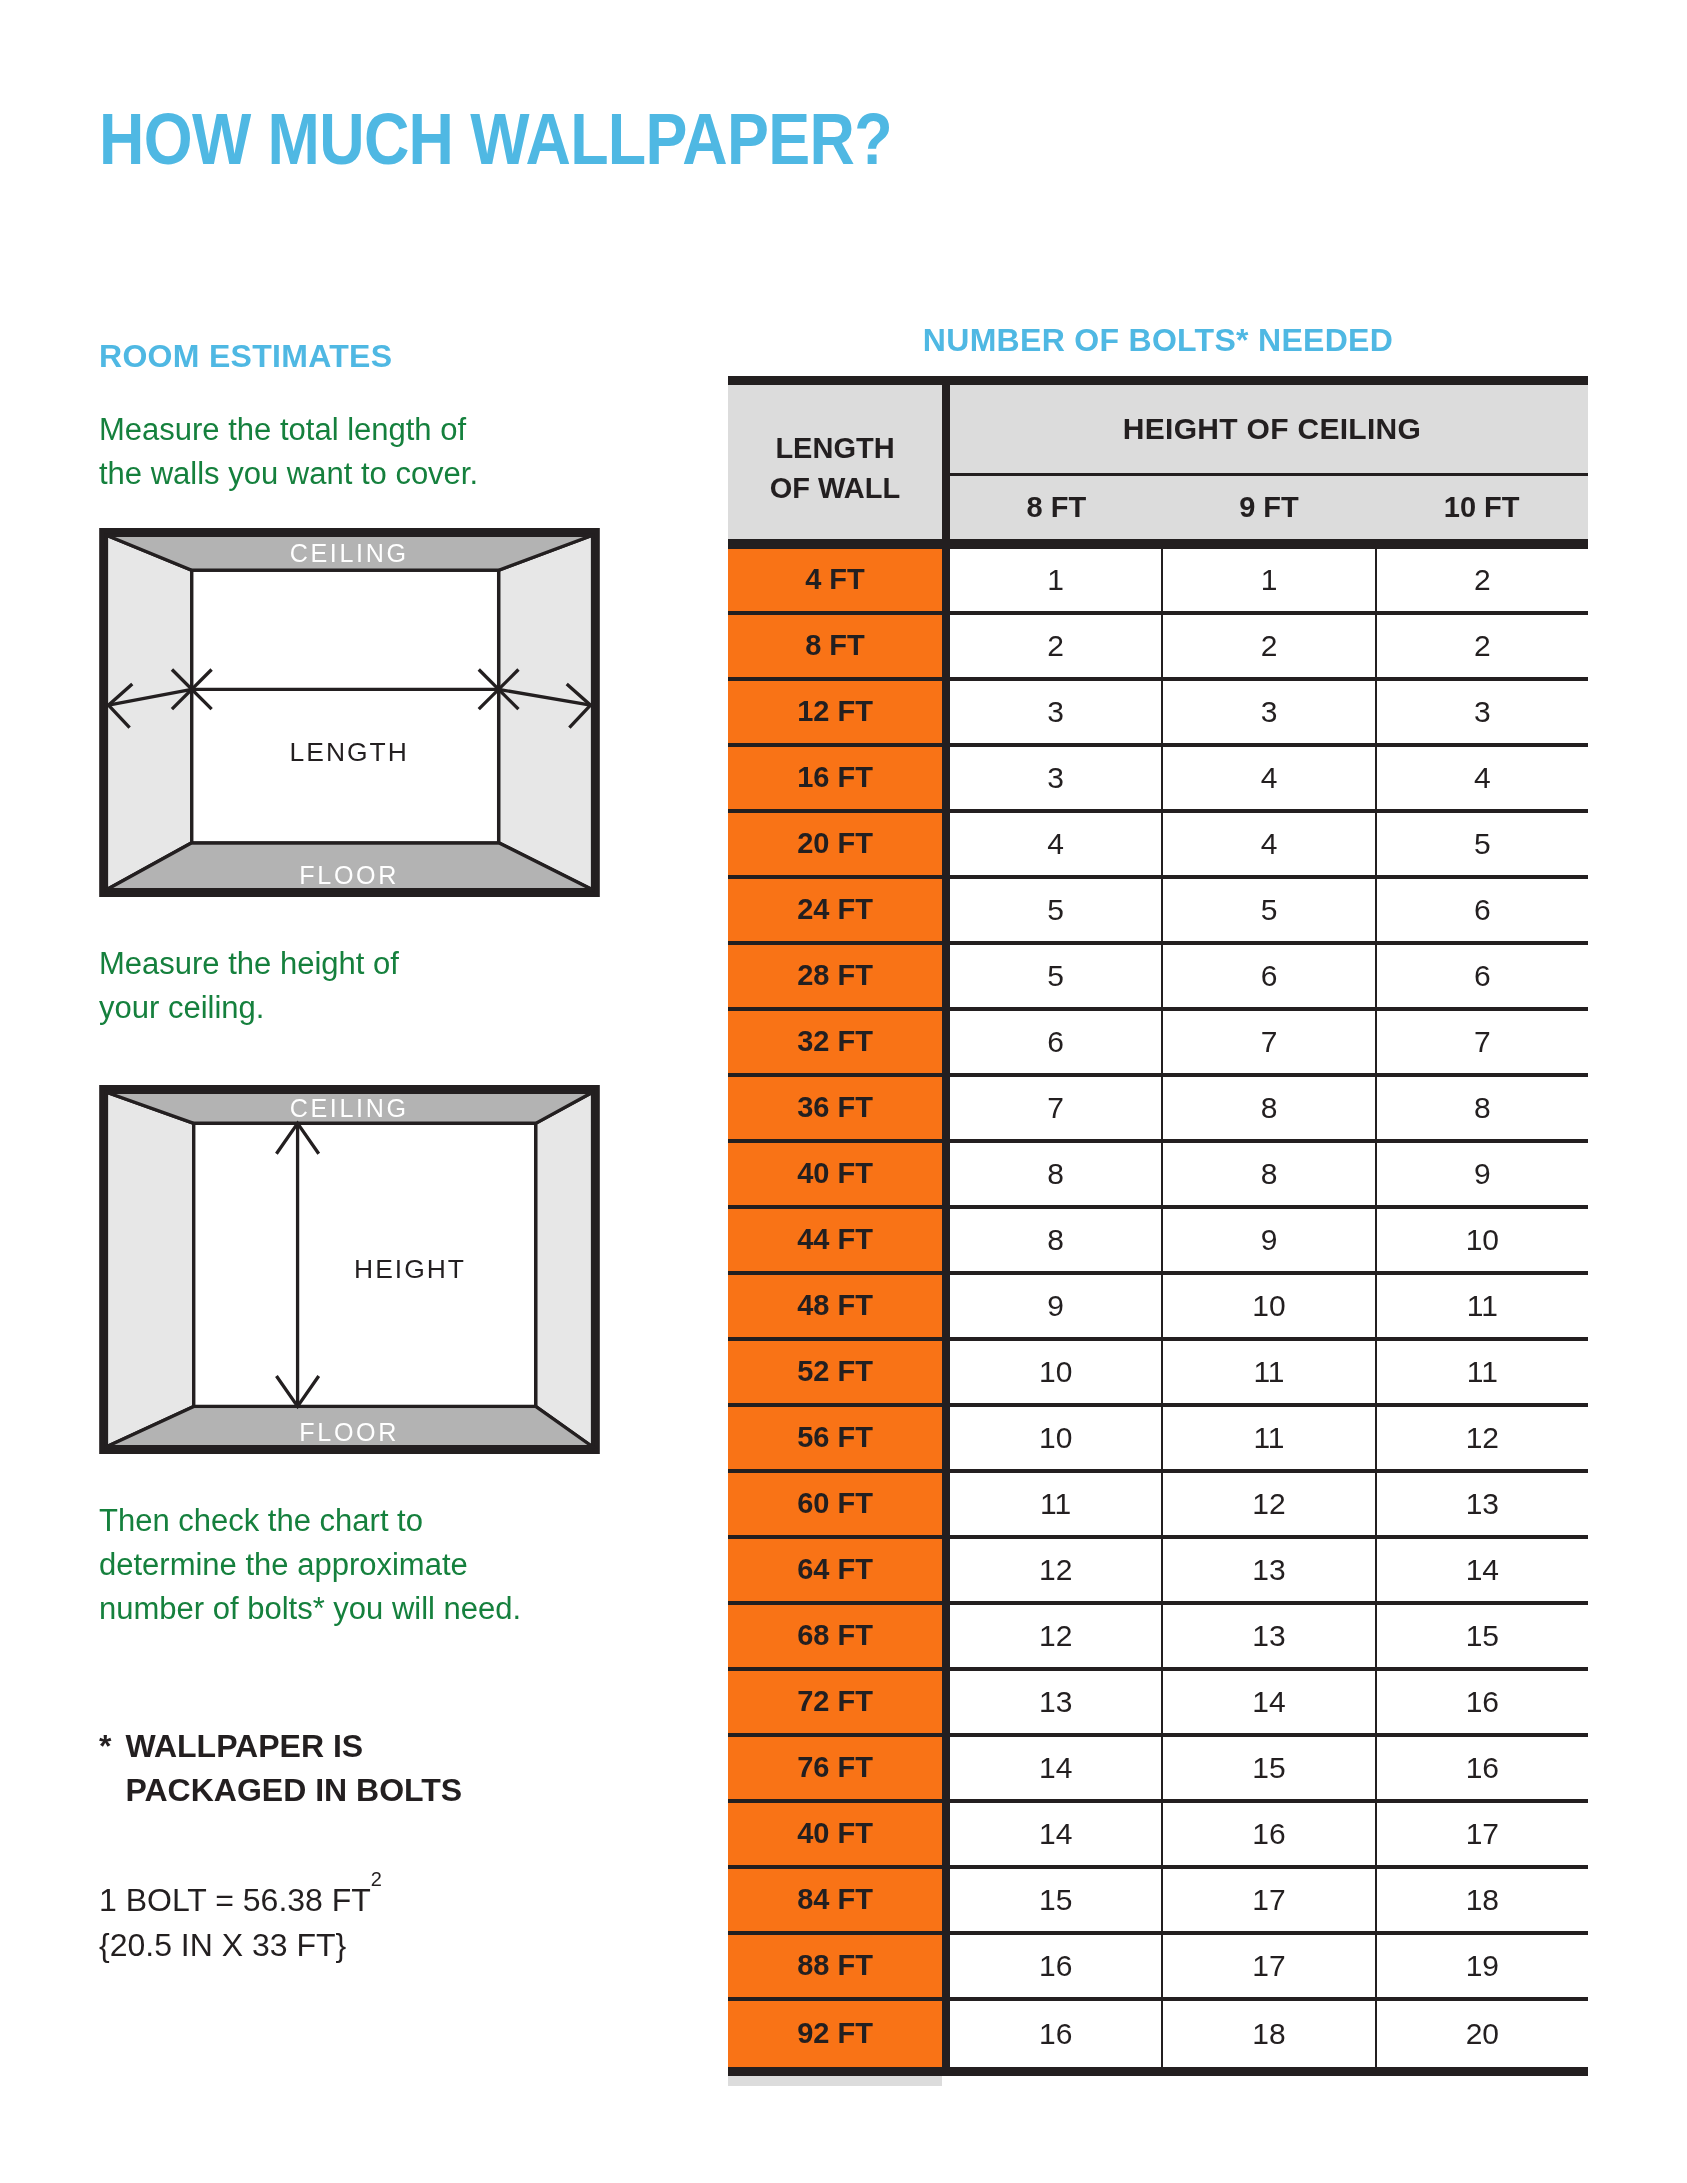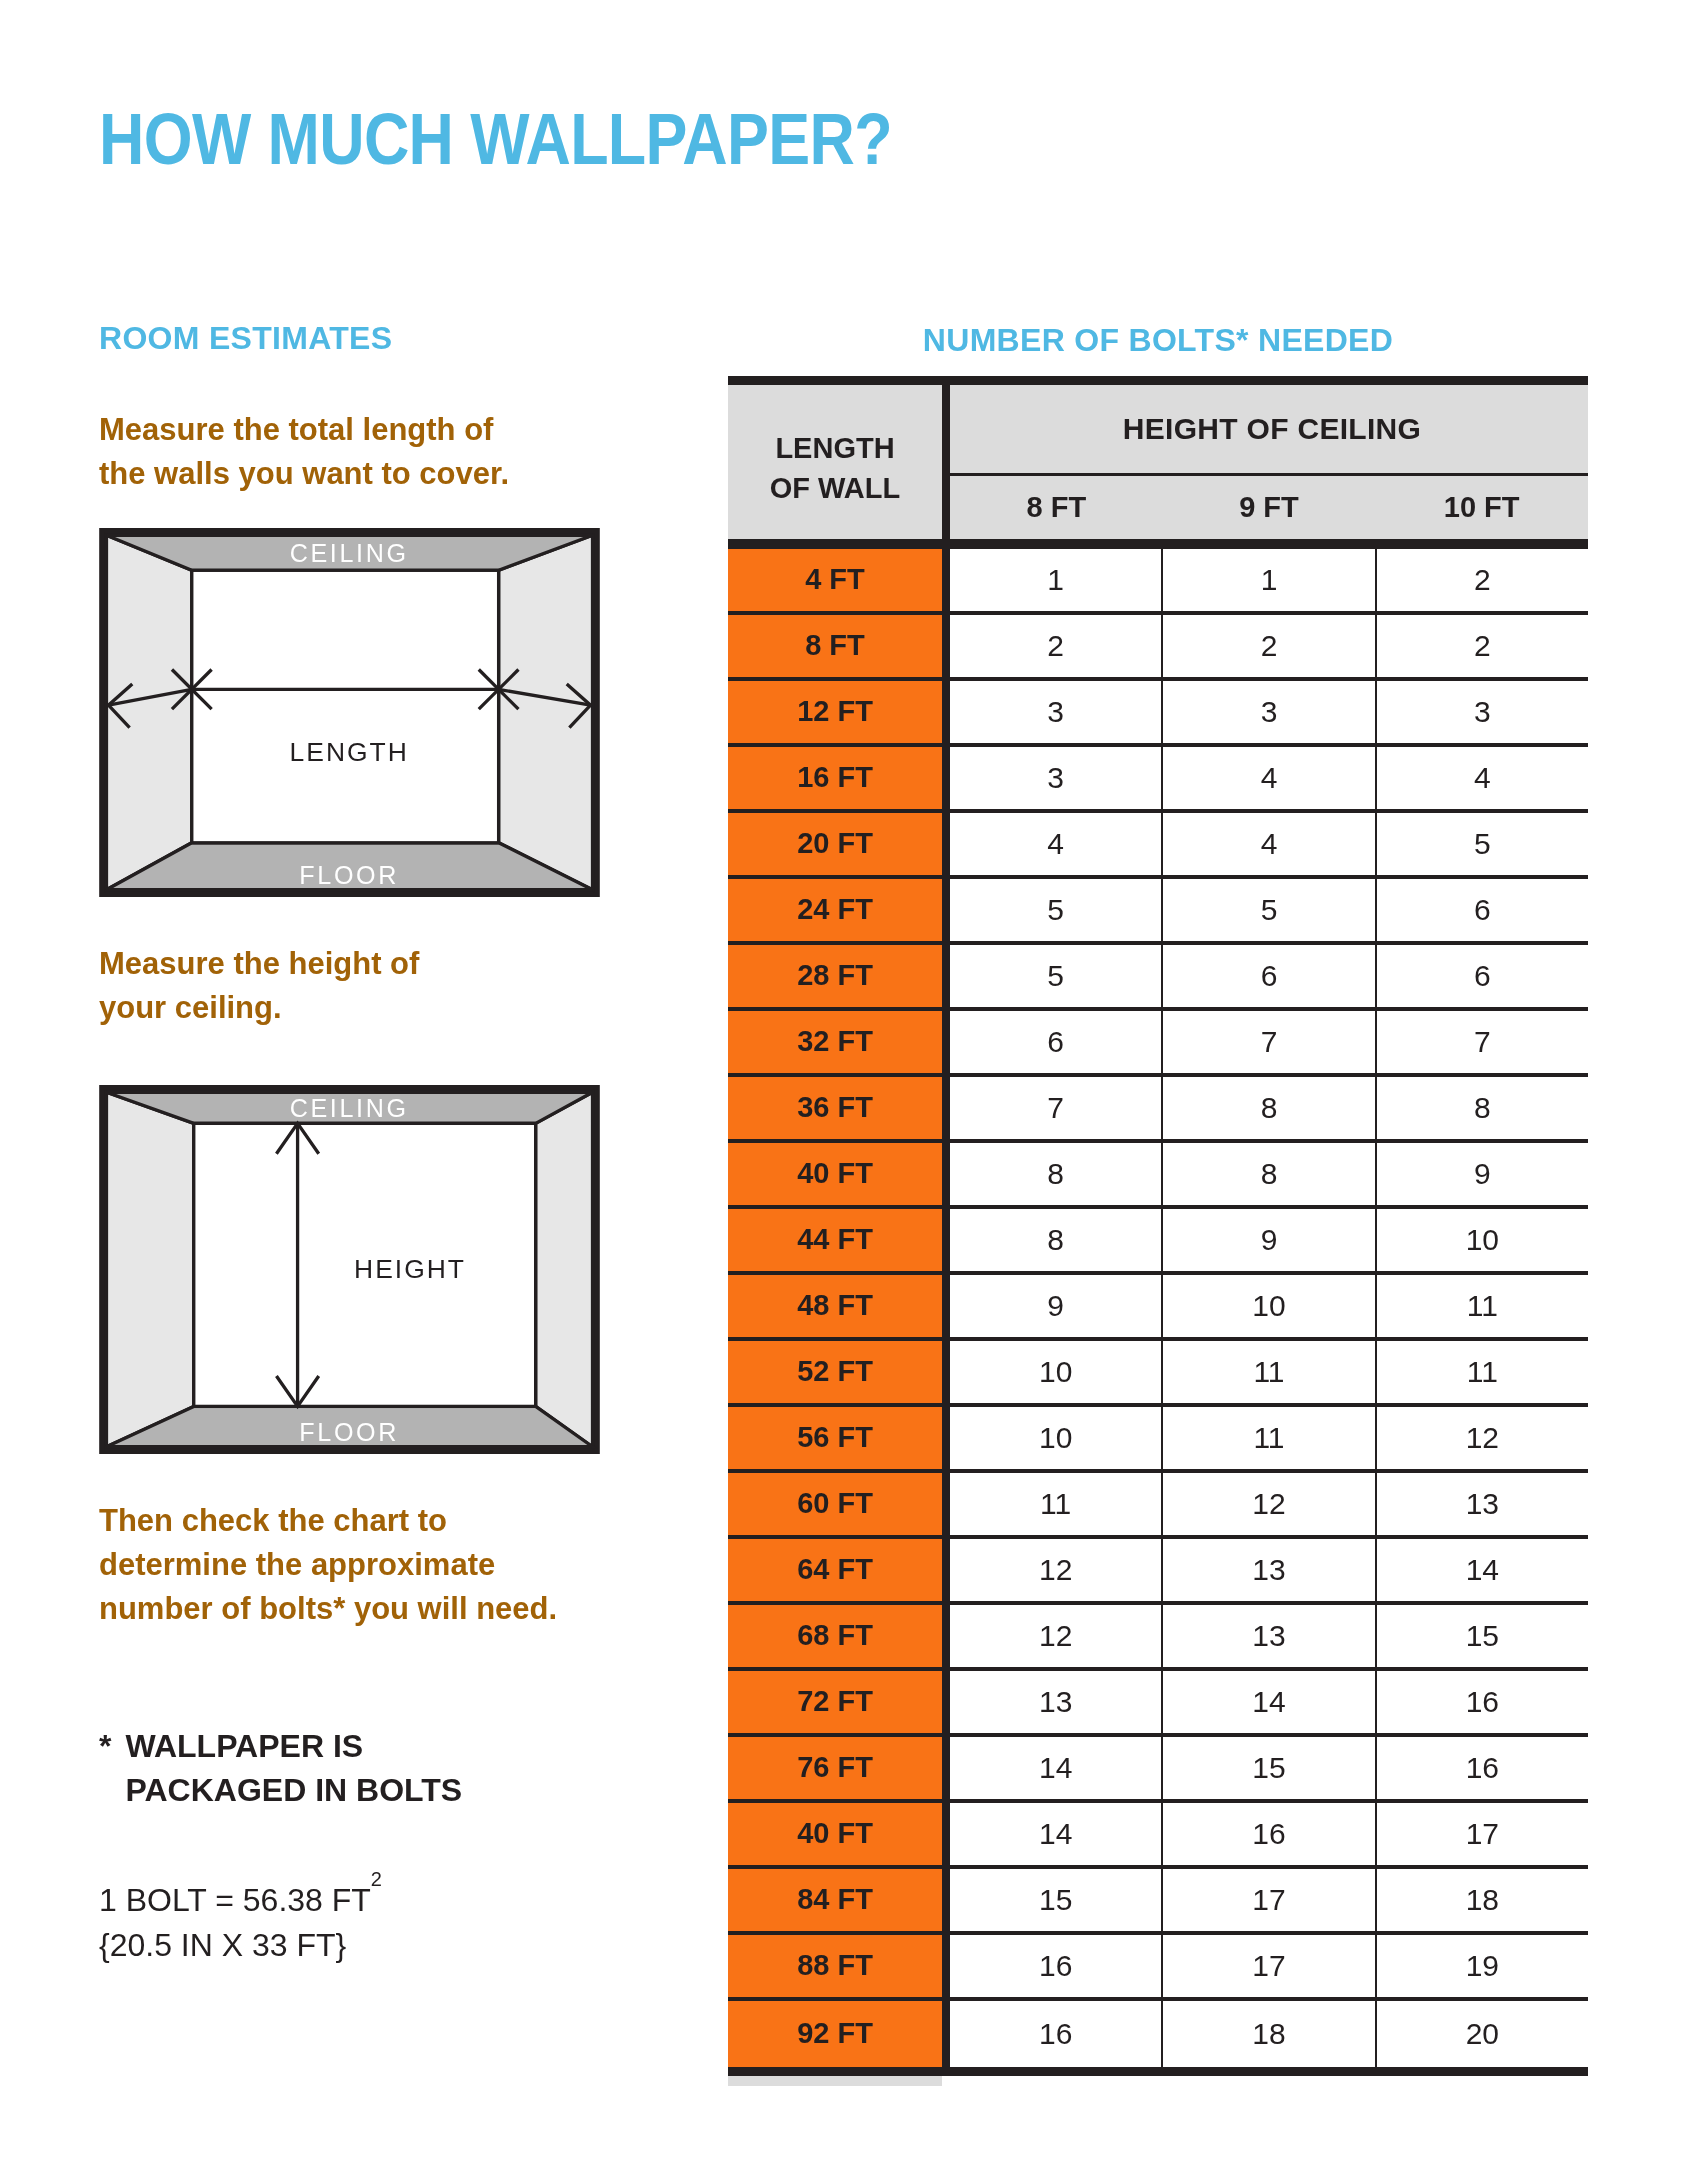--- a/index.html
+++ b/index.html
@@ -7,23 +7,23 @@
   .page {
     position:relative; width:1687px; height:2183px; background:#ffffff;
     font-family:"Liberation Sans","DejaVu Sans",sans-serif; color:#231F20; overflow:hidden;
   }
   .abs { position:absolute; }
   .page-title {
     left:99px; top:97px; font-size:73px; font-weight:bold; color:#4FB8E3;
     transform:scaleX(0.86); transform-origin:left top; white-space:nowrap; letter-spacing:-0.7px;
   }
   .section-heading { font-size:32px; font-weight:bold; color:#4FB8E3; letter-spacing:0.3px; }
-  #room-estimates-heading { left:99px; top:320px; }
+  #room-estimates-heading { left:99px; top:338px; }
   #bolts-heading { left:728px; top:322px; width:860px; text-align:center; }
-  .para { left:99px; font-size:31px; line-height:44px; color:#a16207;font-weight:bold; }
+  .para { left:99px; font-size:31px; line-height:44px; color:#15803d; }
   #para1 { top:408px; }
   #para2 { top:942px; }
   #para3 { top:1499px; }
   .diagram { left:99px; width:501px; height:369px; }
   #diagram-length { top:528px; }
   #diagram-height { top:1085px; }
   .footnote { left:99px; top:1724px; display:flex; font-size:32px; font-weight:bold; line-height:44px; }
   .footnote .marker { width:26.5px; }
   .bolt-eq { left:99px; top:1870px; font-size:32px; font-weight:normal; line-height:45px; }
   .bolt-eq sup { font-size:20px; position:relative; top:-13.2px; }

